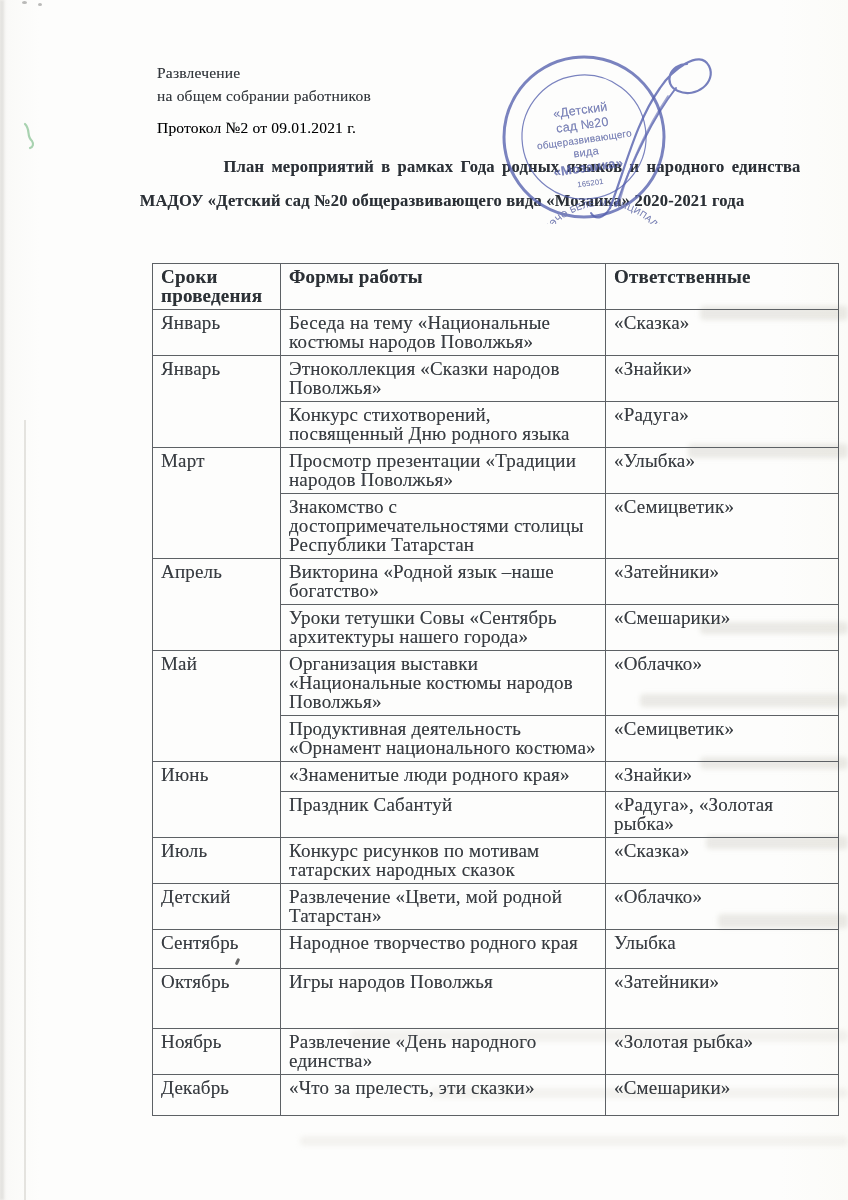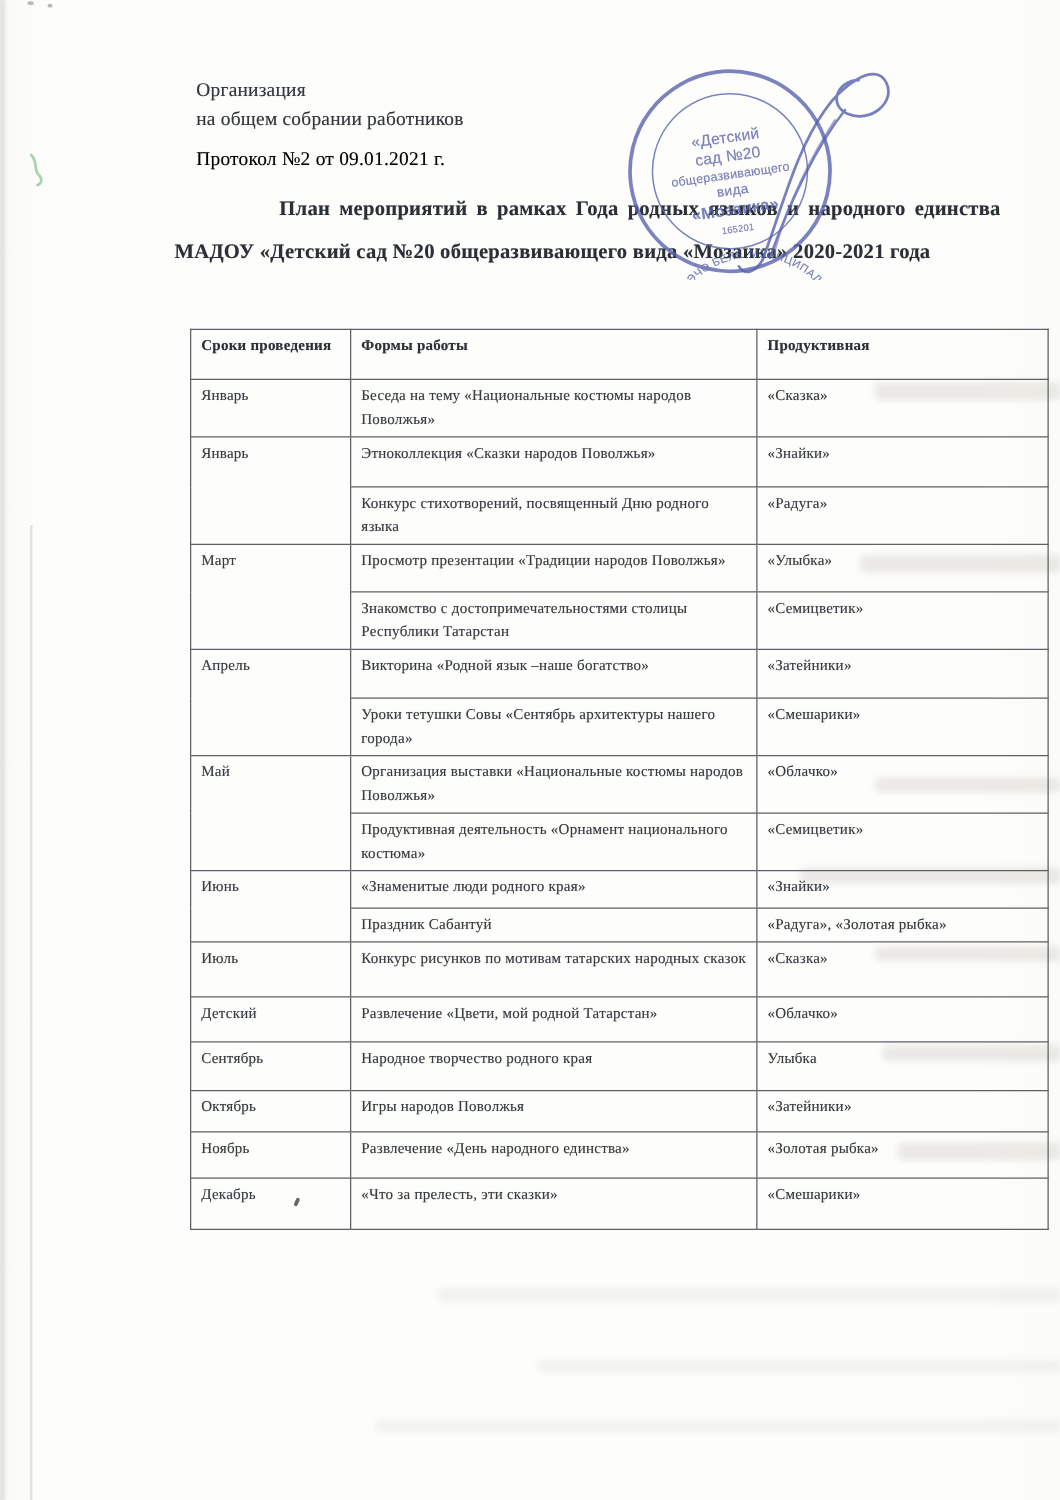--- a/index.html
+++ b/index.html
@@ -20,21 +20,21 @@
   .hdr-right .head{margin-top:4px;}
   .sig-row{display:flex;justify-content:flex-end;align-items:flex-end;margin-top:13px;margin-right:28px;}
   .sig-line{display:inline-block;width:88px;height:15px;border-bottom:1.2px solid #70757b;margin-right:2px;}
   
   .title1{position:absolute;top:157px;left:88px;width:848px;text-align:center;font-weight:bold;font-size:16.5px;color:#2b3036;word-spacing:3px;z-index:1;}
   .title2{position:absolute;top:191px;left:18px;width:848px;text-align:center;font-weight:bold;font-size:16.5px;color:#2b3036;z-index:1;}
   
   table.events{position:absolute;left:152px;top:263px;width:686px;border-collapse:collapse;table-layout:fixed;z-index:1;}
   table.events td,table.events th{
     border:1.2px solid #5d6165;vertical-align:top;text-align:left;
-    font-size:12px;line-height:19px;padding:3px 8px 4px 8px;
+    font-size:19px;line-height:19px;padding:3px 8px 4px 8px;
     font-weight:normal;color:#383c41;overflow:hidden;
   }
   table.events th{font-weight:bold;color:#2c3136;}
   td.month{font-weight:bold;color:#262b30;}
   col.c1{width:128px;}col.c2{width:325px;}col.c3{width:233px;}
   
   .stamp{position:absolute;left:497px;top:50px;z-index:3;opacity:.78;}
   .stamp text,.stamp textPath{fill:#5661ae;font-family:"Liberation Sans","DejaVu Sans",sans-serif;}
   .signature{position:absolute;left:550px;top:38px;z-index:4;}
   
@@ -64,21 +64,21 @@
   <div class="streak" style="left:640px;top:694px;width:208px;height:13px;"></div>
   <div class="streak" style="left:700px;top:757px;width:148px;height:12px;"></div>
   <div class="streak" style="left:706px;top:836px;width:142px;height:13px;"></div>
   <div class="streak" style="left:718px;top:914px;width:130px;height:14px;"></div>
   <div class="streak light" style="left:350px;top:1030px;width:498px;height:12px;"></div>
   <div class="streak light" style="left:430px;top:1088px;width:418px;height:10px;"></div>
   <div class="streak light" style="left:300px;top:1136px;width:548px;height:10px;"></div>
   <div class="tick-mark"></div>
 
   <div class="hdr-left">
-    <div>Организация</div>
+    <div>Развлечение</div>
     <div class="l2">на общем собрании работников</div>
     <div class="l3">Протокол №2 от 09.01.2021 г.</div>
   </div>
 
   <div class="hdr-right">
   </div>
 
   <svg class="stamp" width="174" height="174" viewBox="0 0 174 174">
     <g transform="rotate(-8 87 87)">
       <circle cx="87" cy="87" r="80" fill="none" stroke="#5661ae" stroke-width="3"></circle>
@@ -117,21 +117,21 @@
   <table class="events">
     <colgroup>
         <col class="c1">
         <col class="c2">
         <col class="c3">
       </colgroup>
     <thead>
       <tr style="height:40px">
         <th>Сроки проведения</th>
         <th>Формы работы</th>
-        <th>Продуктивная</th>
+        <th>Ответственные</th>
       </tr>
     </thead>
     <tbody>
       <tr style="height:40px">
         <td class="month">Январь</td>
         <td>Беседа на тему «Национальные костюмы народов Поволжья»</td>
         <td>«Сказка»</td>
       </tr>
       <tr style="height:40px">
         <td class="month" rowspan="2">Январь</td>
@@ -186,21 +186,21 @@
       <tr style="height:36px">
         <td class="month">Детский</td>
         <td>Развлечение «Цвети, мой родной Татарстан»</td>
         <td>«Облачко»</td>
       </tr>
       <tr style="height:39px">
         <td class="month">Сентябрь</td>
         <td>Народное творчество родного края</td>
         <td>Улыбка</td>
       </tr>
-      <tr style="height:33px">
+      <tr style="height:60px">
         <td class="month">Октябрь</td>
         <td>Игры народов Поволжья</td>
         <td>«Затейники»</td>
       </tr>
       <tr style="height:37px">
         <td class="month">Ноябрь</td>
         <td>Развлечение «День народного единства»</td>
         <td>«Золотая рыбка»</td>
       </tr>
       <tr style="height:41px">

